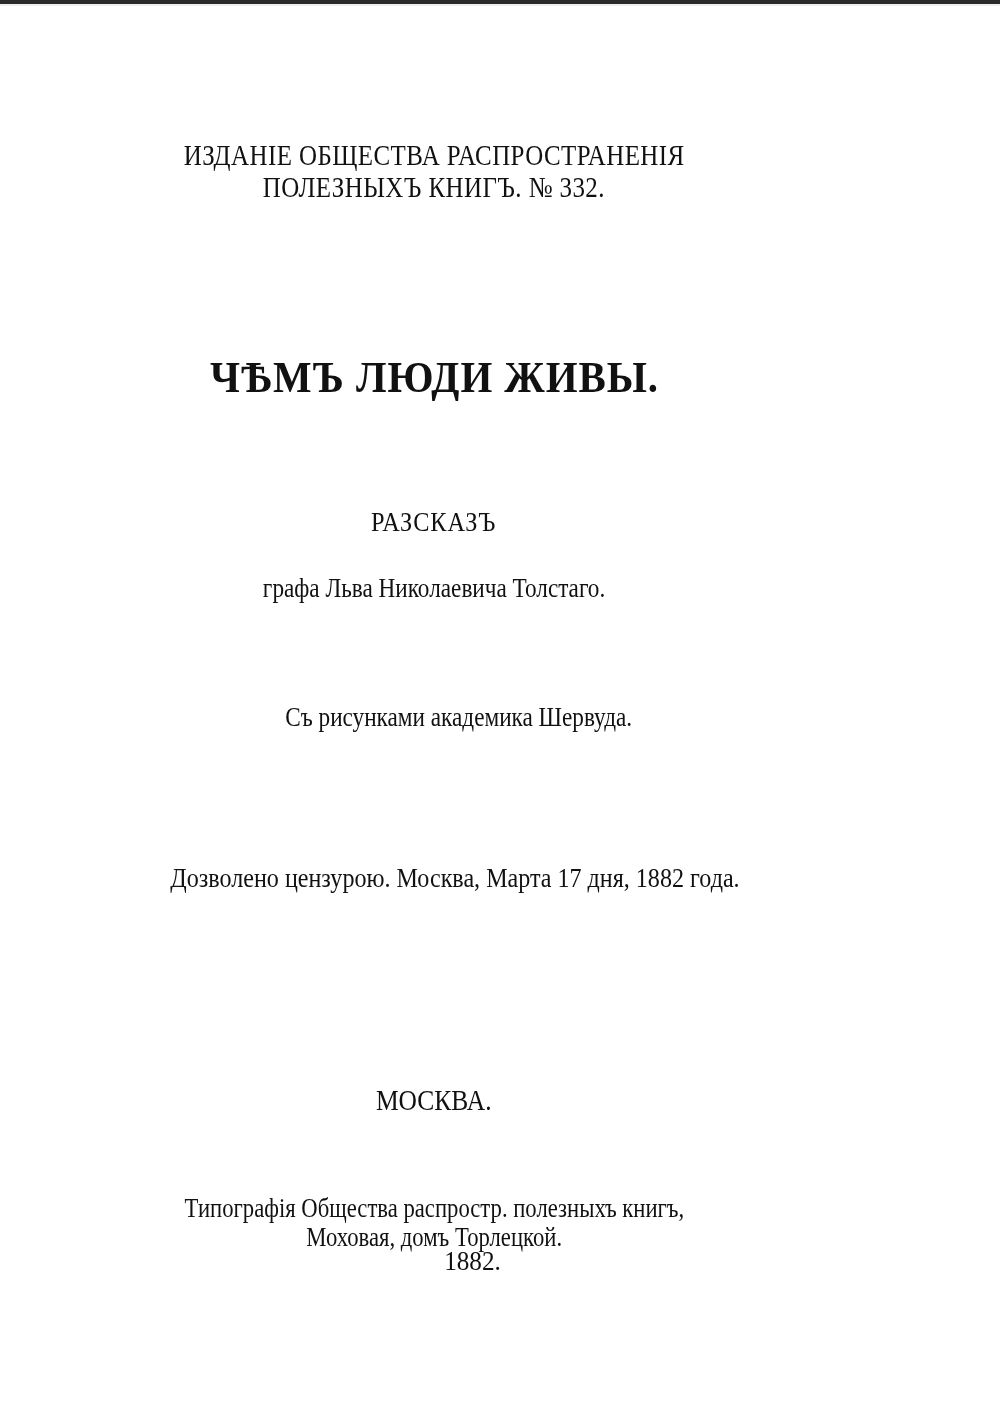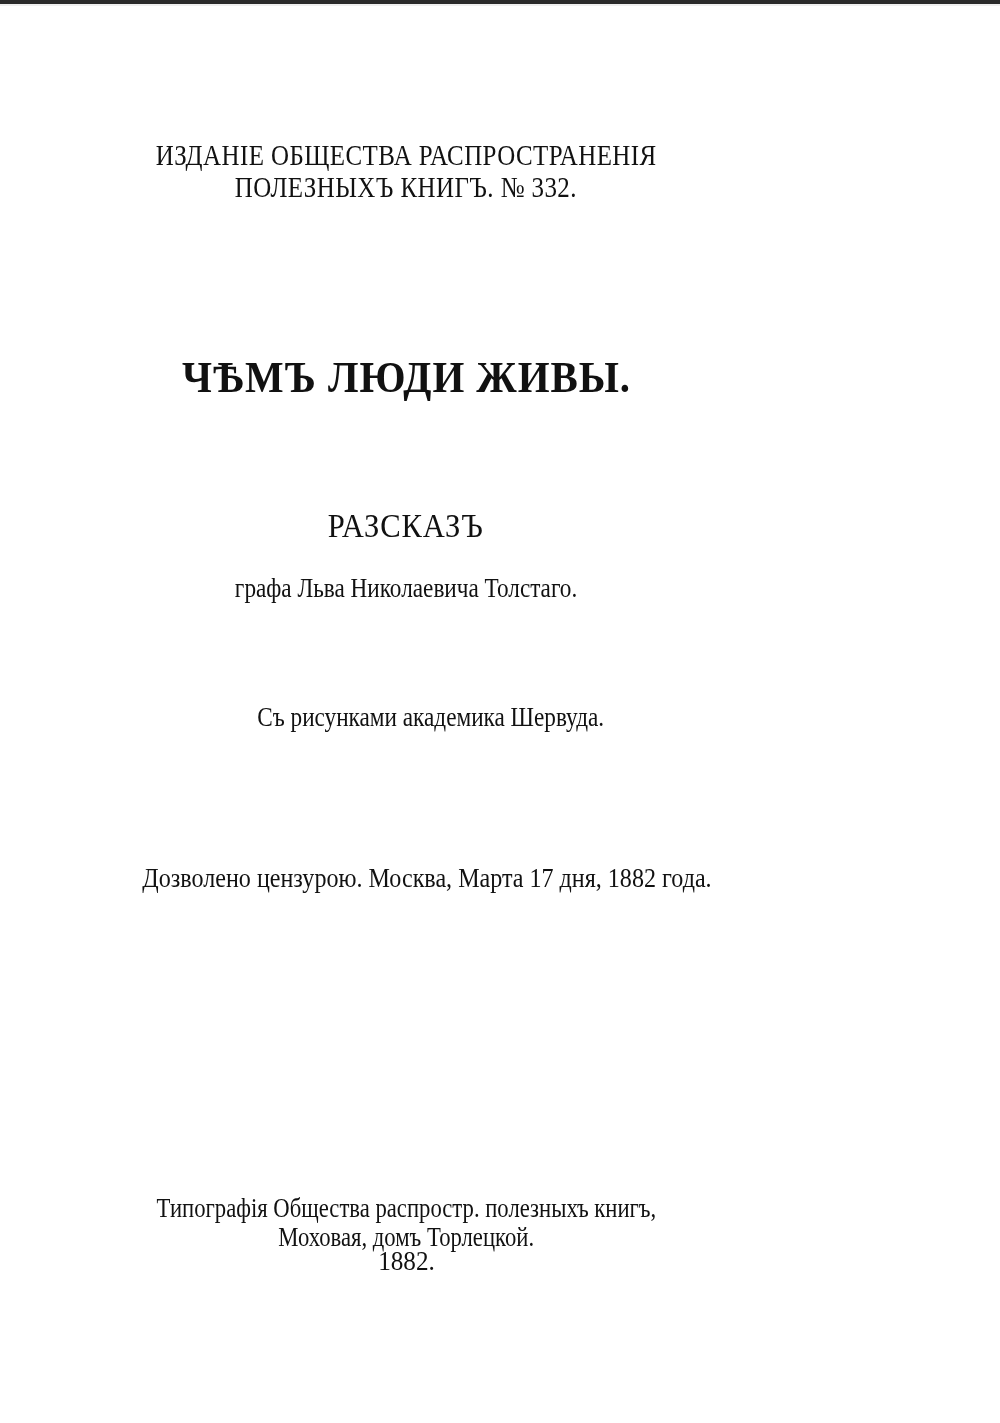--- a/index.html
+++ b/index.html
@@ -35,38 +35,39 @@
       width: 1000px;
       height: 1423px;
     }
     .line {
       position: absolute;
       left: 0;
       width: 812px;
       text-align: center;
       white-space: nowrap;
       line-height: 1;
+      padding-left: 28px;
     }
     .line > span {
       display: inline-block;
       transform-origin: center center;
     }
     .publisher {
       font-size: 29px;
       letter-spacing: 0.5px;
     }
     .publisher > span { transform: scaleX(0.86); }
     .title {
       font-size: 44px;
       font-weight: bold;
       letter-spacing: 1px;
     }
     .title > span { transform: scaleX(0.93); }
     .genre {
-      font-size: 34px;
+      font-size: 27px;
       letter-spacing: 1px;
     }
     .genre > span { transform: scaleX(0.9); }
     .author {
       font-size: 27px;
     }
     .author > span { transform: scaleX(0.86); }
     .illustr {
       font-size: 27px;
     }
@@ -78,20 +79,21 @@
     .city {
       font-size: 29px;
     }
     .city > span { transform: scaleX(0.88); }
     .printer {
       font-size: 27px;
     }
     .printer > span { transform: scaleX(0.84); }
     .year {
       font-size: 28px;
+      margin-left: 38px;
     }
     .year > span { transform: scaleX(0.9); }
   </style>
 </head>
 <body>
 
 <div class="top-bar"></div>
 <div class="top-bar-shadow"></div>
 
 <div class="page">
@@ -116,20 +118,23 @@
   </div>
 
   <div class="line illustr" style="top:704px;margin-left:25px;">
     <span>Съ рисунками академика Шервуда.</span>
   </div>
 
   <div class="line censor" style="top:864px;margin-left:21px;">
     <span>Дозволено цензурою. Москва, Марта 17 дня, 1882 года.</span>
   </div>
 
+  <div class="line city" style="top:1086px;">
+    <span>МОСКВА.</span>
+  </div>
 
   <div class="line printer" style="top:1151px;margin-top:44px;">
     <span>Типографія Общества распростр. полезныхъ книгъ,</span>
   </div>
   <div class="line printer" style="top:1224px;">
     <span>Моховая, домъ Торлецкой.</span>
   </div>
 
   <div class="line year" style="top:1247px;">
     <span>1882.</span>

